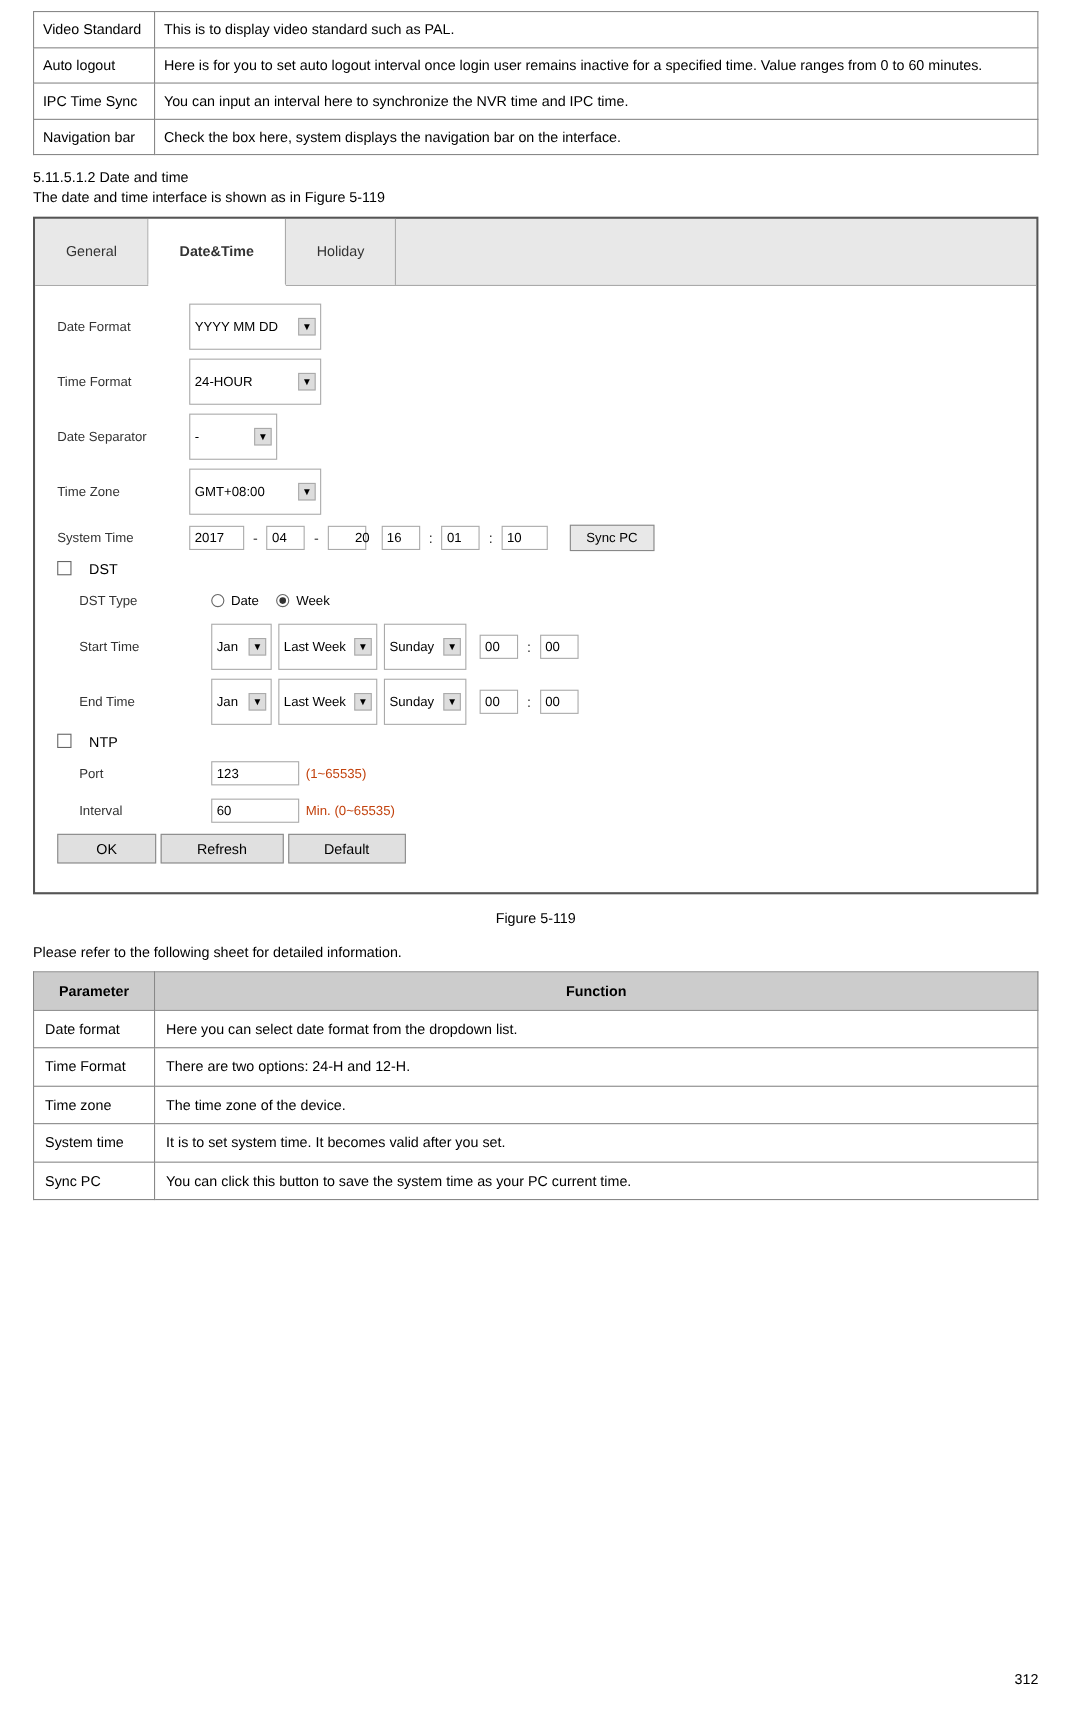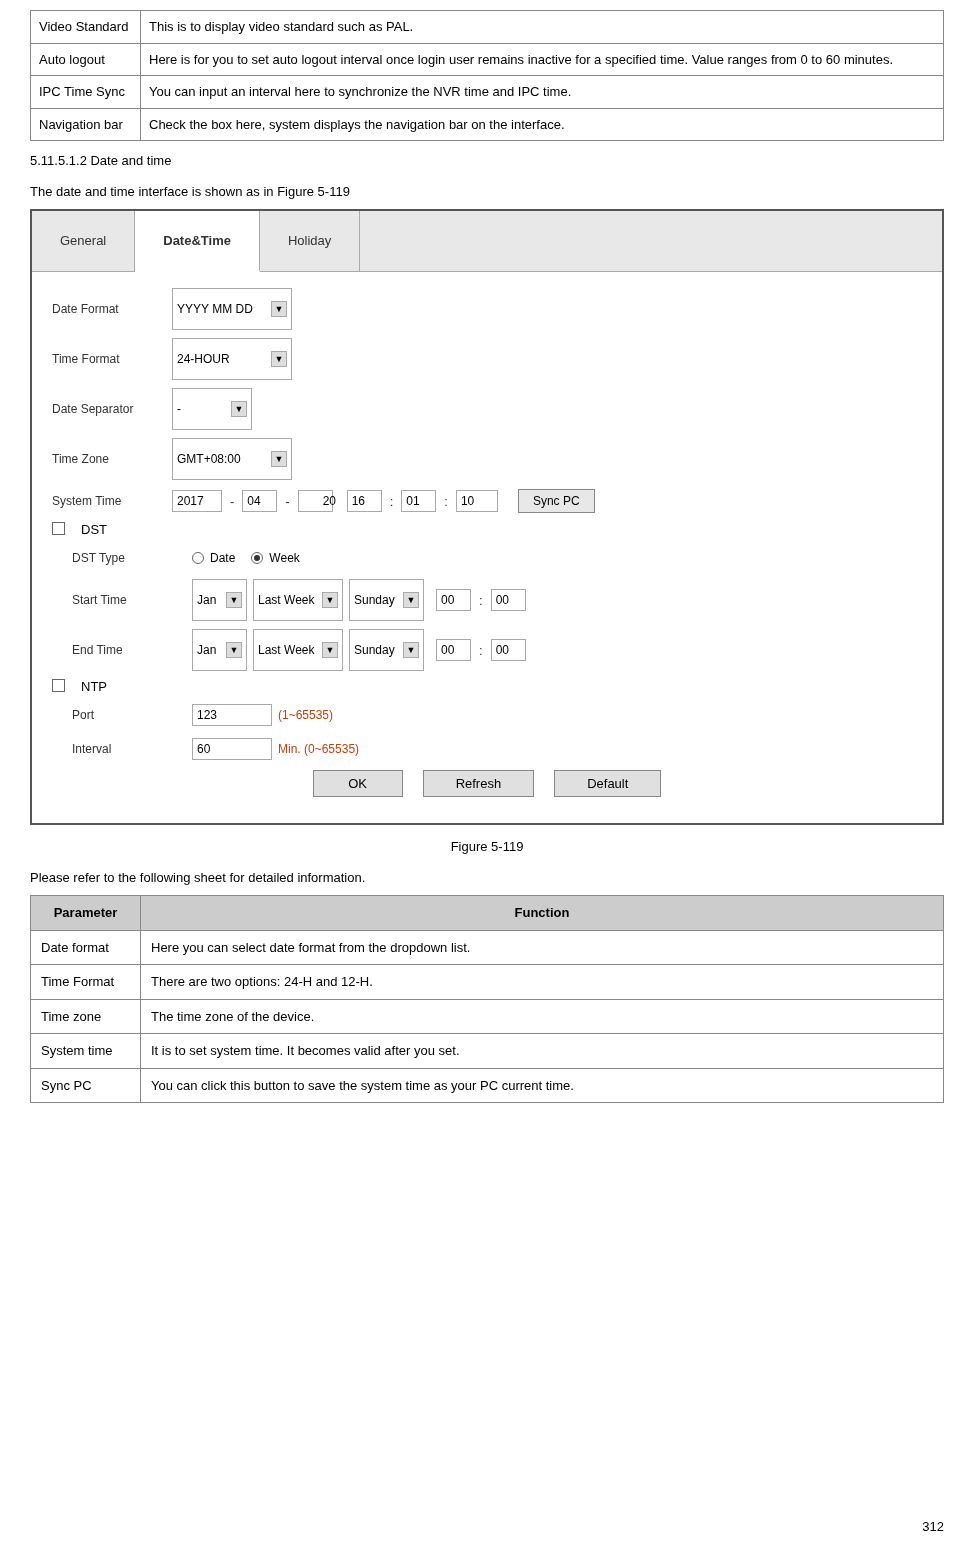--- a/index.html
+++ b/index.html
@@ -27,21 +27,21 @@
     }
     .top-table td:first-child {
       width: 110px;
       white-space: nowrap;
     }
 
     
     .section-heading {
       font-size: 13px;
       font-weight: normal;
-      margin-bottom: 16px;
+      margin-bottom: 4px;
     }
     .section-subheading {
       font-size: 13px;
       margin-bottom: 10px;
     }
 
     
     .ui-panel {
       border: 2px solid #555;
       background: #f0f0f0;
@@ -187,22 +187,21 @@
       font-size: 12px;
       height: 22px;
       width: 160px;
       display: inline-flex;
       align-items: center;
     }
 
     
     .btn-row {
       display: flex;
-      justify-content: center;
-      gap: 20px;
+      gap: 4px;
       padding-bottom: 10px;
     }
     .btn-large {
       border: 1px solid #888;
       background: #e0e0e0;
       padding: 5px 32px;
       font-size: 13px;
       cursor: pointer;
       min-width: 90px;
     }

